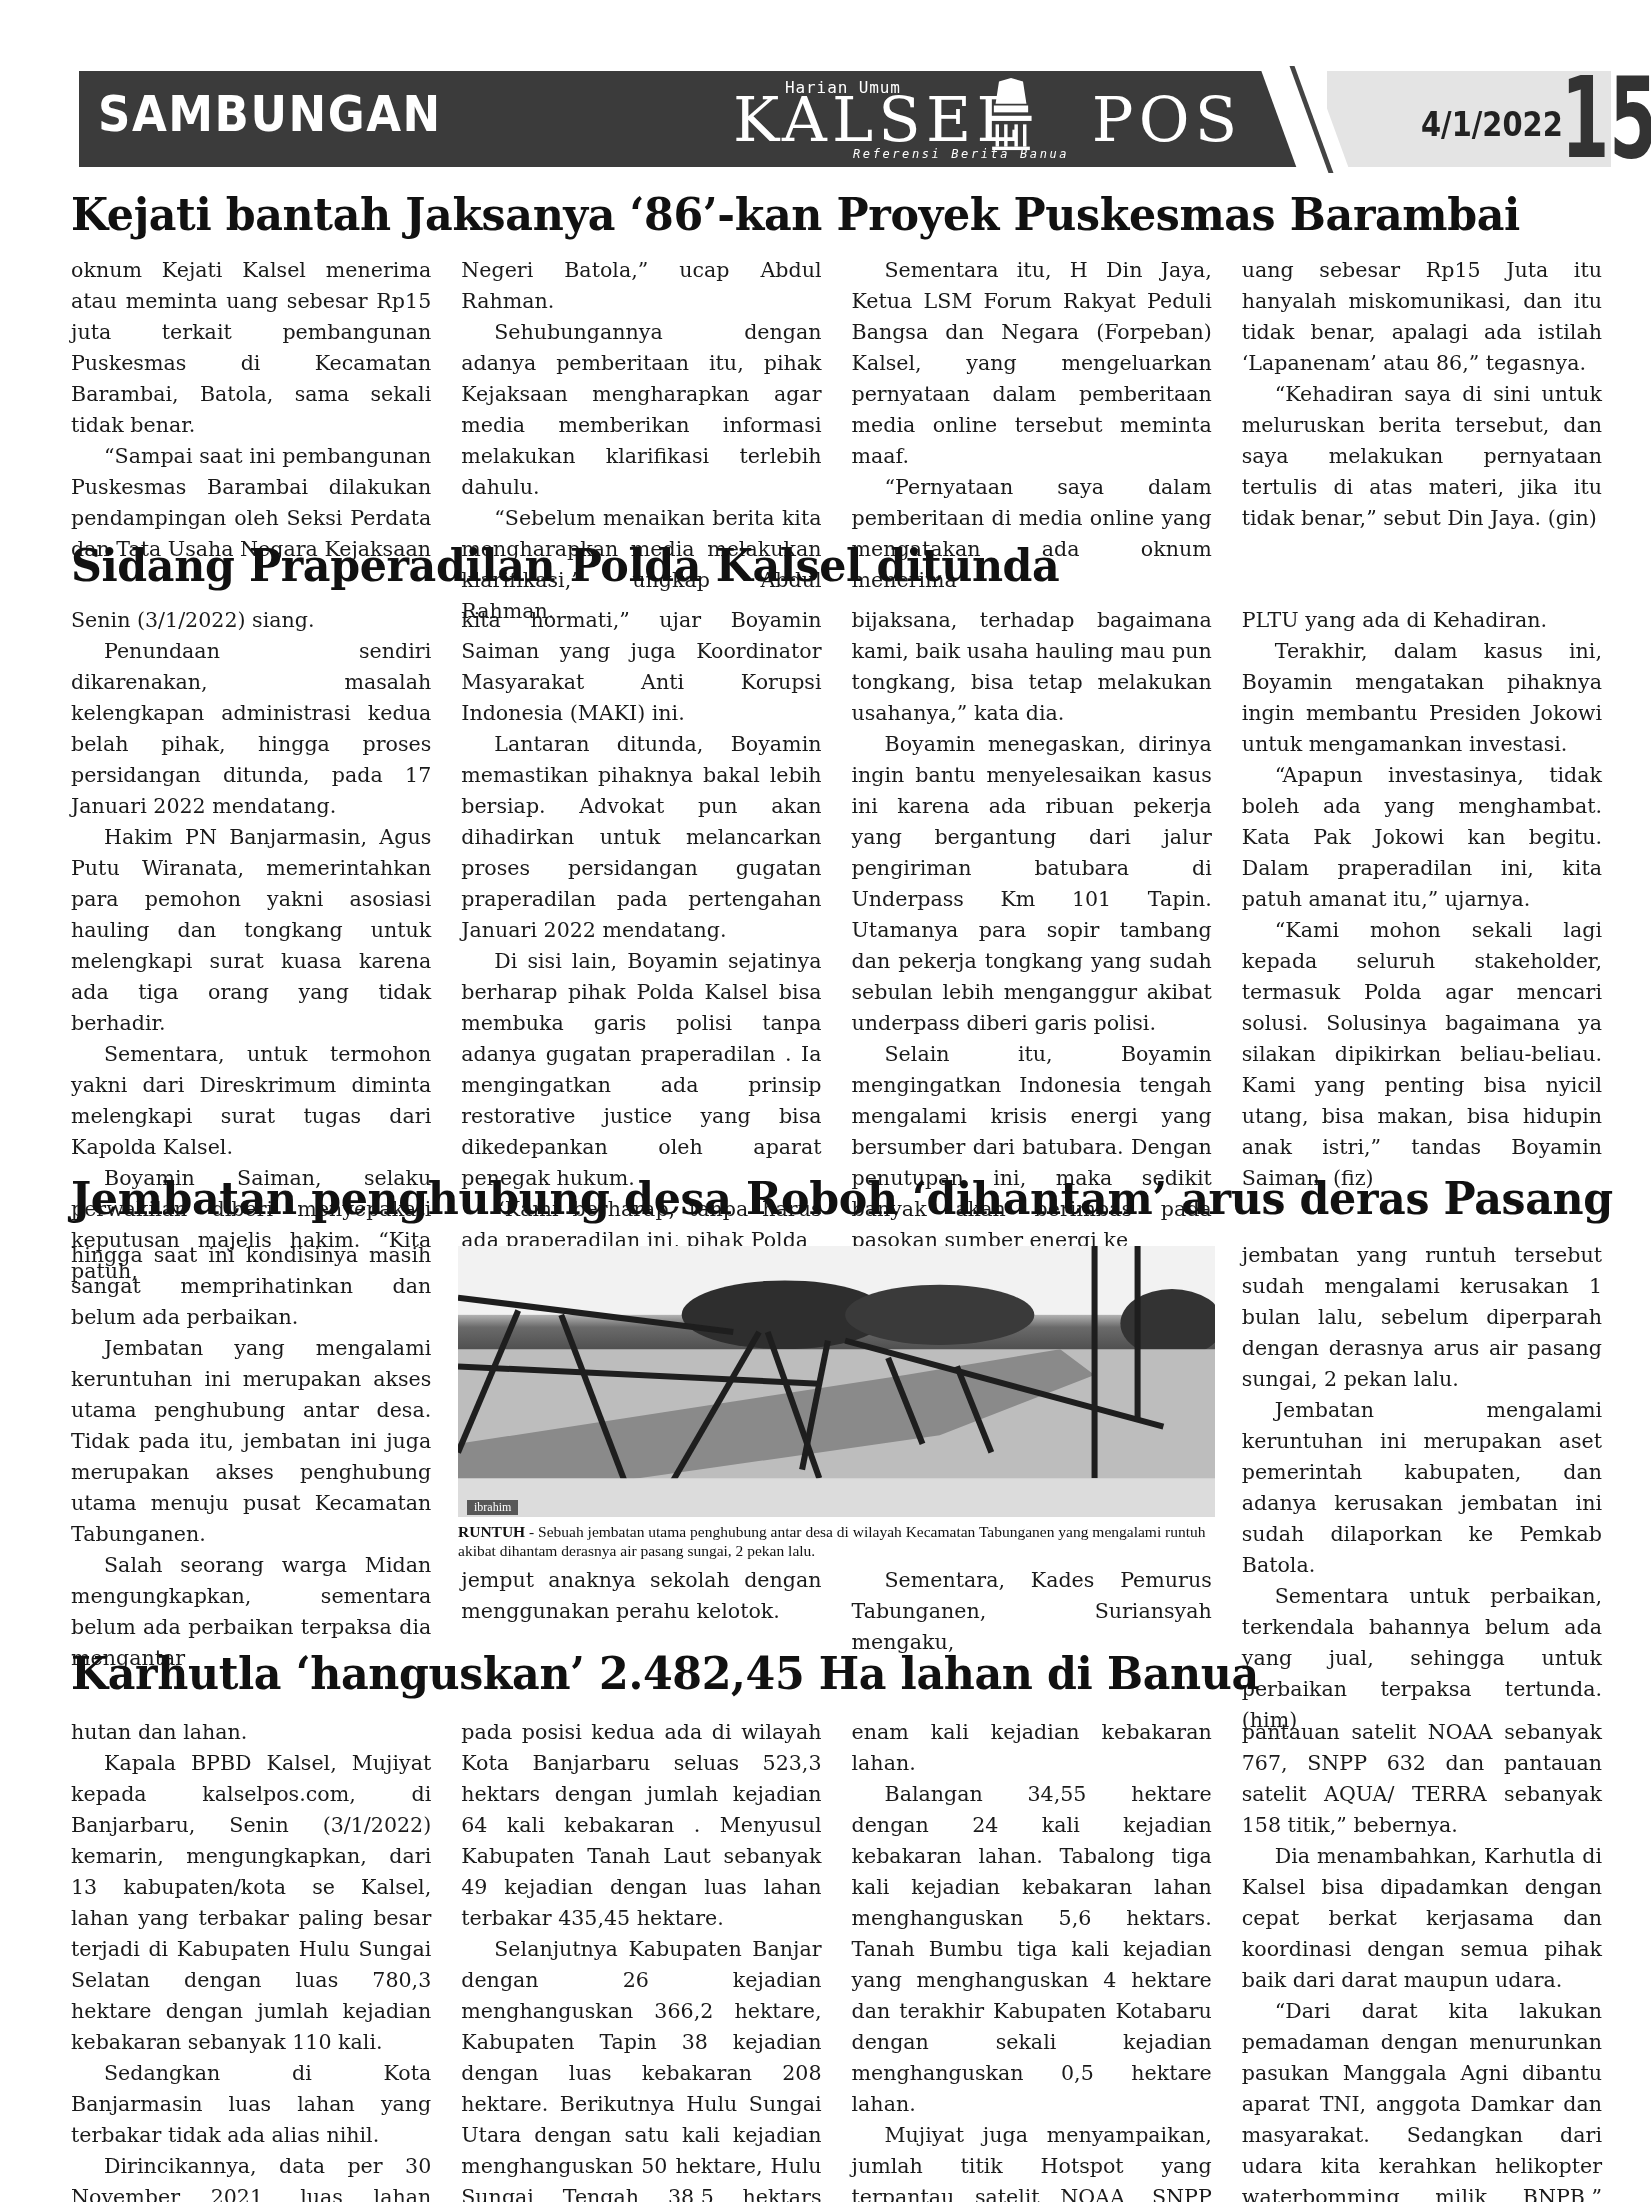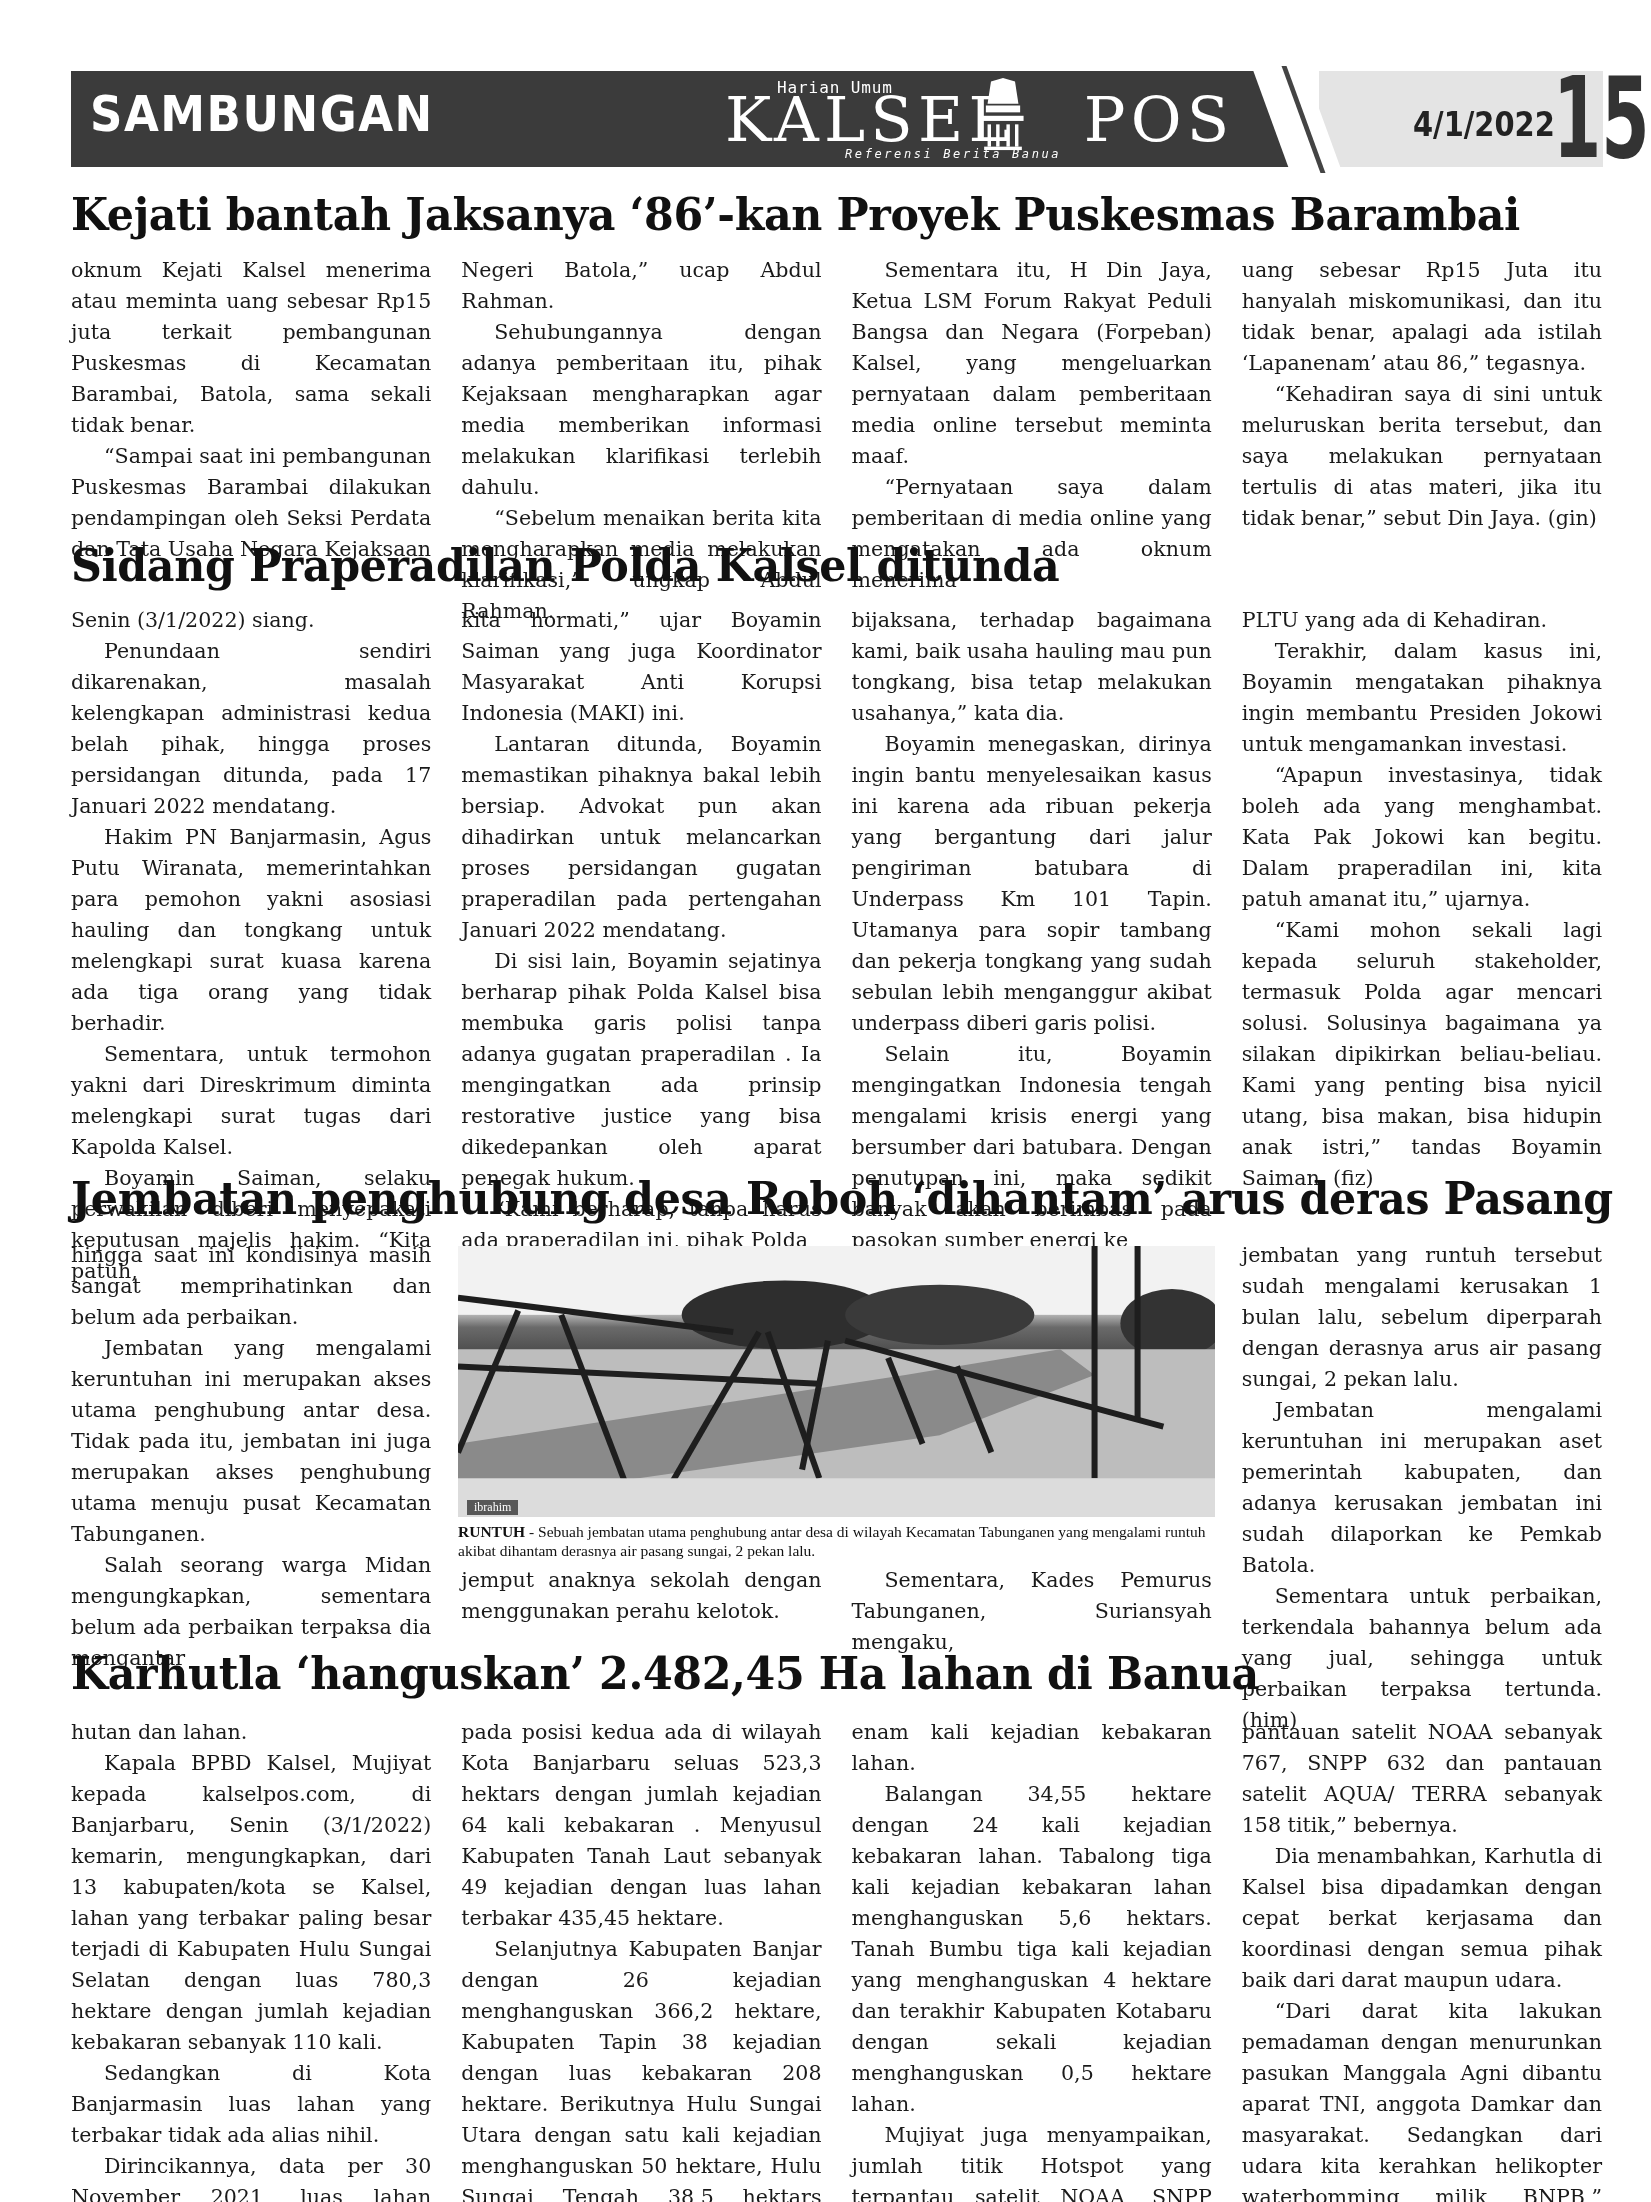--- a/index.html
+++ b/index.html
@@ -1,17 +1,17 @@
 <!DOCTYPE html>
 <html style="font-size:13.8px"><head>
 <meta charset="utf-8">
 <style>
   html,body{margin:0;padding:0;background:#fff;}
   body{width:1652px;height:2203px;position:relative;overflow:hidden;font-family:"DejaVu Serif",serif;color:#1a1a1a;}
-  .header{position:absolute;left:71px;top:71px;width:1531px;height:96px;}
+  .header{position:absolute;left:79px;top:71px;width:1531px;height:96px;}
   .header .bar{position:absolute;left:0;top:0;width:1222px;height:96px;background:#3b3b3b;}
   .header .slant{position:absolute;left:1200px;top:-5.2px;width:52px;height:107px;background:#fff;transform:skewX(20deg);}
   .header .slant-line{position:absolute;left:1230px;top:-5.2px;width:5.2px;height:107px;background:#444;transform:skewX(20deg);}
   .header .right{position:absolute;left:1248px;top:0;width:284px;height:96px;background:#e4e4e4;}
   .sambungan{position:absolute;left:19px;top:13.8px;font-family:"DejaVu Sans",sans-serif;font-weight:bold;font-size:50px;color:#fff;letter-spacing:1.7px;transform:scaleX(0.9);transform-origin:left;}
   .logo{position:absolute;left:654px;top:0;width:533px;height:96px;color:#fff;}
   .logo .small{position:absolute;left:52px;top:6.9px;font-family:"DejaVu Sans Mono",monospace;font-size:16px;letter-spacing:0.9px;}
   .logo .name{position:absolute;left:0;top:12px;font-family:"DejaVu Serif",serif;font-size:62px;letter-spacing:5.2px;}
   .logo .tag{position:absolute;left:120px;top:76px;font-family:"DejaVu Sans Mono",monospace;font-size:12px;letter-spacing:2.6px;font-style:italic;}
   .logo .emblem{position:absolute;left:254px;top:6.9px;width:48px;height:79px;}

